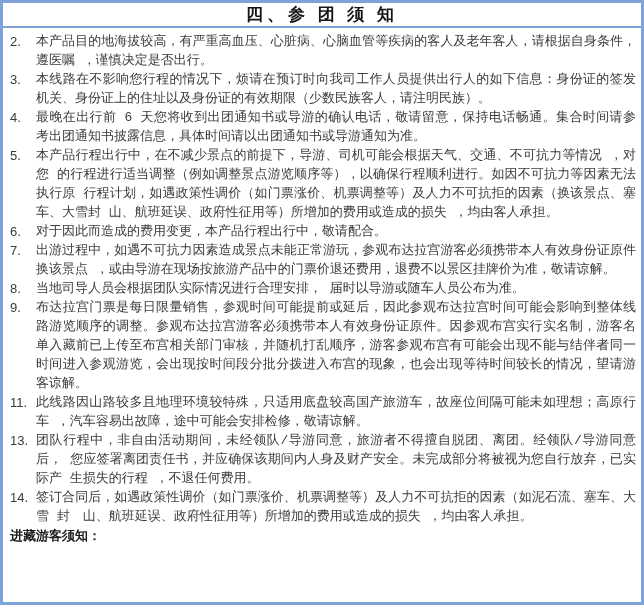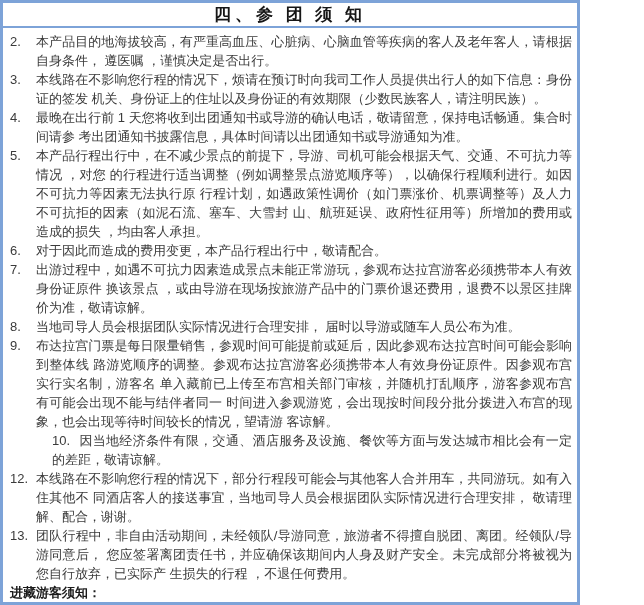--- a/index.html
+++ b/index.html
@@ -1,19 +1,19 @@
 <!DOCTYPE html>
 <html><head>
 <meta charset="utf-8">
 <style>
   html, body { margin: 0; padding: 0; background: #fff; }
   * { box-sizing: border-box; }
 
   .doc {
-    width: 580px;
+    width: 644px;
     height: 605px;
     border: 3px solid #7da3d8;
     background: #fff;
     font-family: "Liberation Sans", "DejaVu Sans", sans-serif;
     color: #3b3b3b;
     overflow: hidden;
   }
 
   .title-row {
     height: 25px;
@@ -36,21 +36,21 @@
     font-size: 13px;
     line-height: 19px;
     text-align: justify;
   }
 
   .item { display: flex; }
   .item .num {
     flex: 0 0 26px;
     text-align: left;
   }
-  .item .txt { flex: 1; }
+  .item .txt { flex: 1; font-family: Liberation Mono, monospace; }
 
   
   .item.indent {
     display: block;
     padding-left: 42px;
   }
   .item.indent .num {
     display: inline;
     margin-right: 9px;
   }
@@ -77,26 +77,26 @@
       <span class="txt">本产品目的地海拔较高，有严重高血压、心脏病、心脑血管等疾病的客人及老年客人，请根据自身条件， 遵医嘱 ，谨慎决定是否出行。</span>
     </div>
 
     <div class="item">
       <span class="num">3.</span>
       <span class="txt">本线路在不影响您行程的情况下，烦请在预订时向我司工作人员提供出行人的如下信息：身份证的签发 机关、身份证上的住址以及身份证的有效期限（少数民族客人，请注明民族）。</span>
     </div>
 
     <div class="item">
       <span class="num">4.</span>
-      <span class="txt">最晚在出行前 1 天您将收到出团通知书或导游的确认电话，敬请留意，保持电话畅通。集合时间请参 考出团通知书披露信息，具体时间请以出团通知书或导游通知为准。</span>
+      <span class="txt">最晚在出行前 6 天您将收到出团通知书或导游的确认电话，敬请留意，保持电话畅通。集合时间请参 考出团通知书披露信息，具体时间请以出团通知书或导游通知为准。</span>
     </div>
 
     <div class="item">
       <span class="num">5.</span>
-      <span class="txt">本产品行程出行中，在不减少景点的前提下，导游、司机可能会根据天气、交通、不可抗力等情况 ，对您 的行程进行适当调整（例如调整景点游览顺序等），以确保行程顺利进行。如因不可抗力等因素无法执行原 行程计划，如遇政策性调价（如门票涨价、机票调整等）及人力不可抗拒的因素（如泥石流、塞车、大雪封 山、航班延误、政府性征用等）所增加的费用或造成的损失 ，均由客人承担。</span>
+      <span class="txt">本产品行程出行中，在不减少景点的前提下，导游、司机可能会根据天气、交通、不可抗力等情况 ，对您 的行程进行适当调整（例如调整景点游览顺序等），以确保行程顺利进行。如因不可抗力等因素无法执行原 行程计划，如遇政策性调价（如门票涨价、机票调整等）及人力不可抗拒的因素（换该景点、塞车、大雪封 山、航班延误、政府性征用等）所增加的费用或造成的损失 ，均由客人承担。</span>
     </div>
 
     <div class="item">
       <span class="num">6.</span>
       <span class="txt">对于因此而造成的费用变更，本产品行程出行中，敬请配合。</span>
     </div>
 
     <div class="item">
       <span class="num">7.</span>
       <span class="txt">出游过程中，如遇不可抗力因素造成景点未能正常游玩，参观布达拉宫游客必须携带本人有效身份证原件 换该景点 ，或由导游在现场按旅游产品中的门票价退还费用，退费不以景区挂牌价为准，敬请谅解。</span>
@@ -105,32 +105,33 @@
     <div class="item">
       <span class="num">8.</span>
       <span class="txt">当地司导人员会根据团队实际情况进行合理安排， 届时以导游或随车人员公布为准。</span>
     </div>
 
     <div class="item">
       <span class="num">9.</span>
       <span class="txt">布达拉宫门票是每日限量销售，参观时间可能提前或延后，因此参观布达拉宫时间可能会影响到整体线 路游览顺序的调整。参观布达拉宫游客必须携带本人有效身份证原件。因参观布宫实行实名制，游客名 单入藏前已上传至布宫相关部门审核，并随机打乱顺序，游客参观布宫有可能会出现不能与结伴者同一 时间进入参观游览，会出现按时间段分批分拨进入布宫的现象，也会出现等待时间较长的情况，望请游 客谅解。</span>
     </div>
 
-    <div class="item indent">
-      <span class="num">10.</span><span class="txt">因当地经济条件有限，交通、酒店服务及设施、餐饮等方面与发达城市相比会有一定的差距，敬请谅解。</span>
+
+    <div class="item">
+      <span class="num">11.</span>
+      <span class="txt">此线路因山路较多且地理环境较特殊，只适用底盘较高国产旅游车，故座位间隔可能未如理想；高原行 车 ，汽车容易出故障，途中可能会安排检修，敬请谅解。</span>
     </div>
 
-
-    <div class="item">
-      <span class="num">12.</span>
-      <span class="txt">本线路在不影响您行程的情况下，部分行程段可能会与其他客人合并用车，共同游玩。如有入住其他不 同酒店客人的接送事宜，当地司导人员会根据团队实际情况进行合理安排， 敬请理解、配合，谢谢。</span>
-    </div>
 
     <div class="item">
       <span class="num">13.</span>
       <span class="txt">团队行程中，非自由活动期间，未经领队/导游同意，旅游者不得擅自脱团、离团。经领队/导游同意后， 您应签署离团责任书，并应确保该期间内人身及财产安全。未完成部分将被视为您自行放弃，已实际产 生损失的行程 ，不退任何费用。</span>
     </div>
 
+    <div class="item">
+      <span class="num">14.</span>
+      <span class="txt">签订合同后，如遇政策性调价（如门票涨价、机票调整等）及人力不可抗拒的因素（如泥石流、塞车、大雪 封　山、航班延误、政府性征用等）所增加的费用或造成的损失 ，均由客人承担。</span>
+    </div>
 
     <div class="sub-heading">进藏游客须知：</div>
 
   </div>
 </div>
 
 </body></html>

